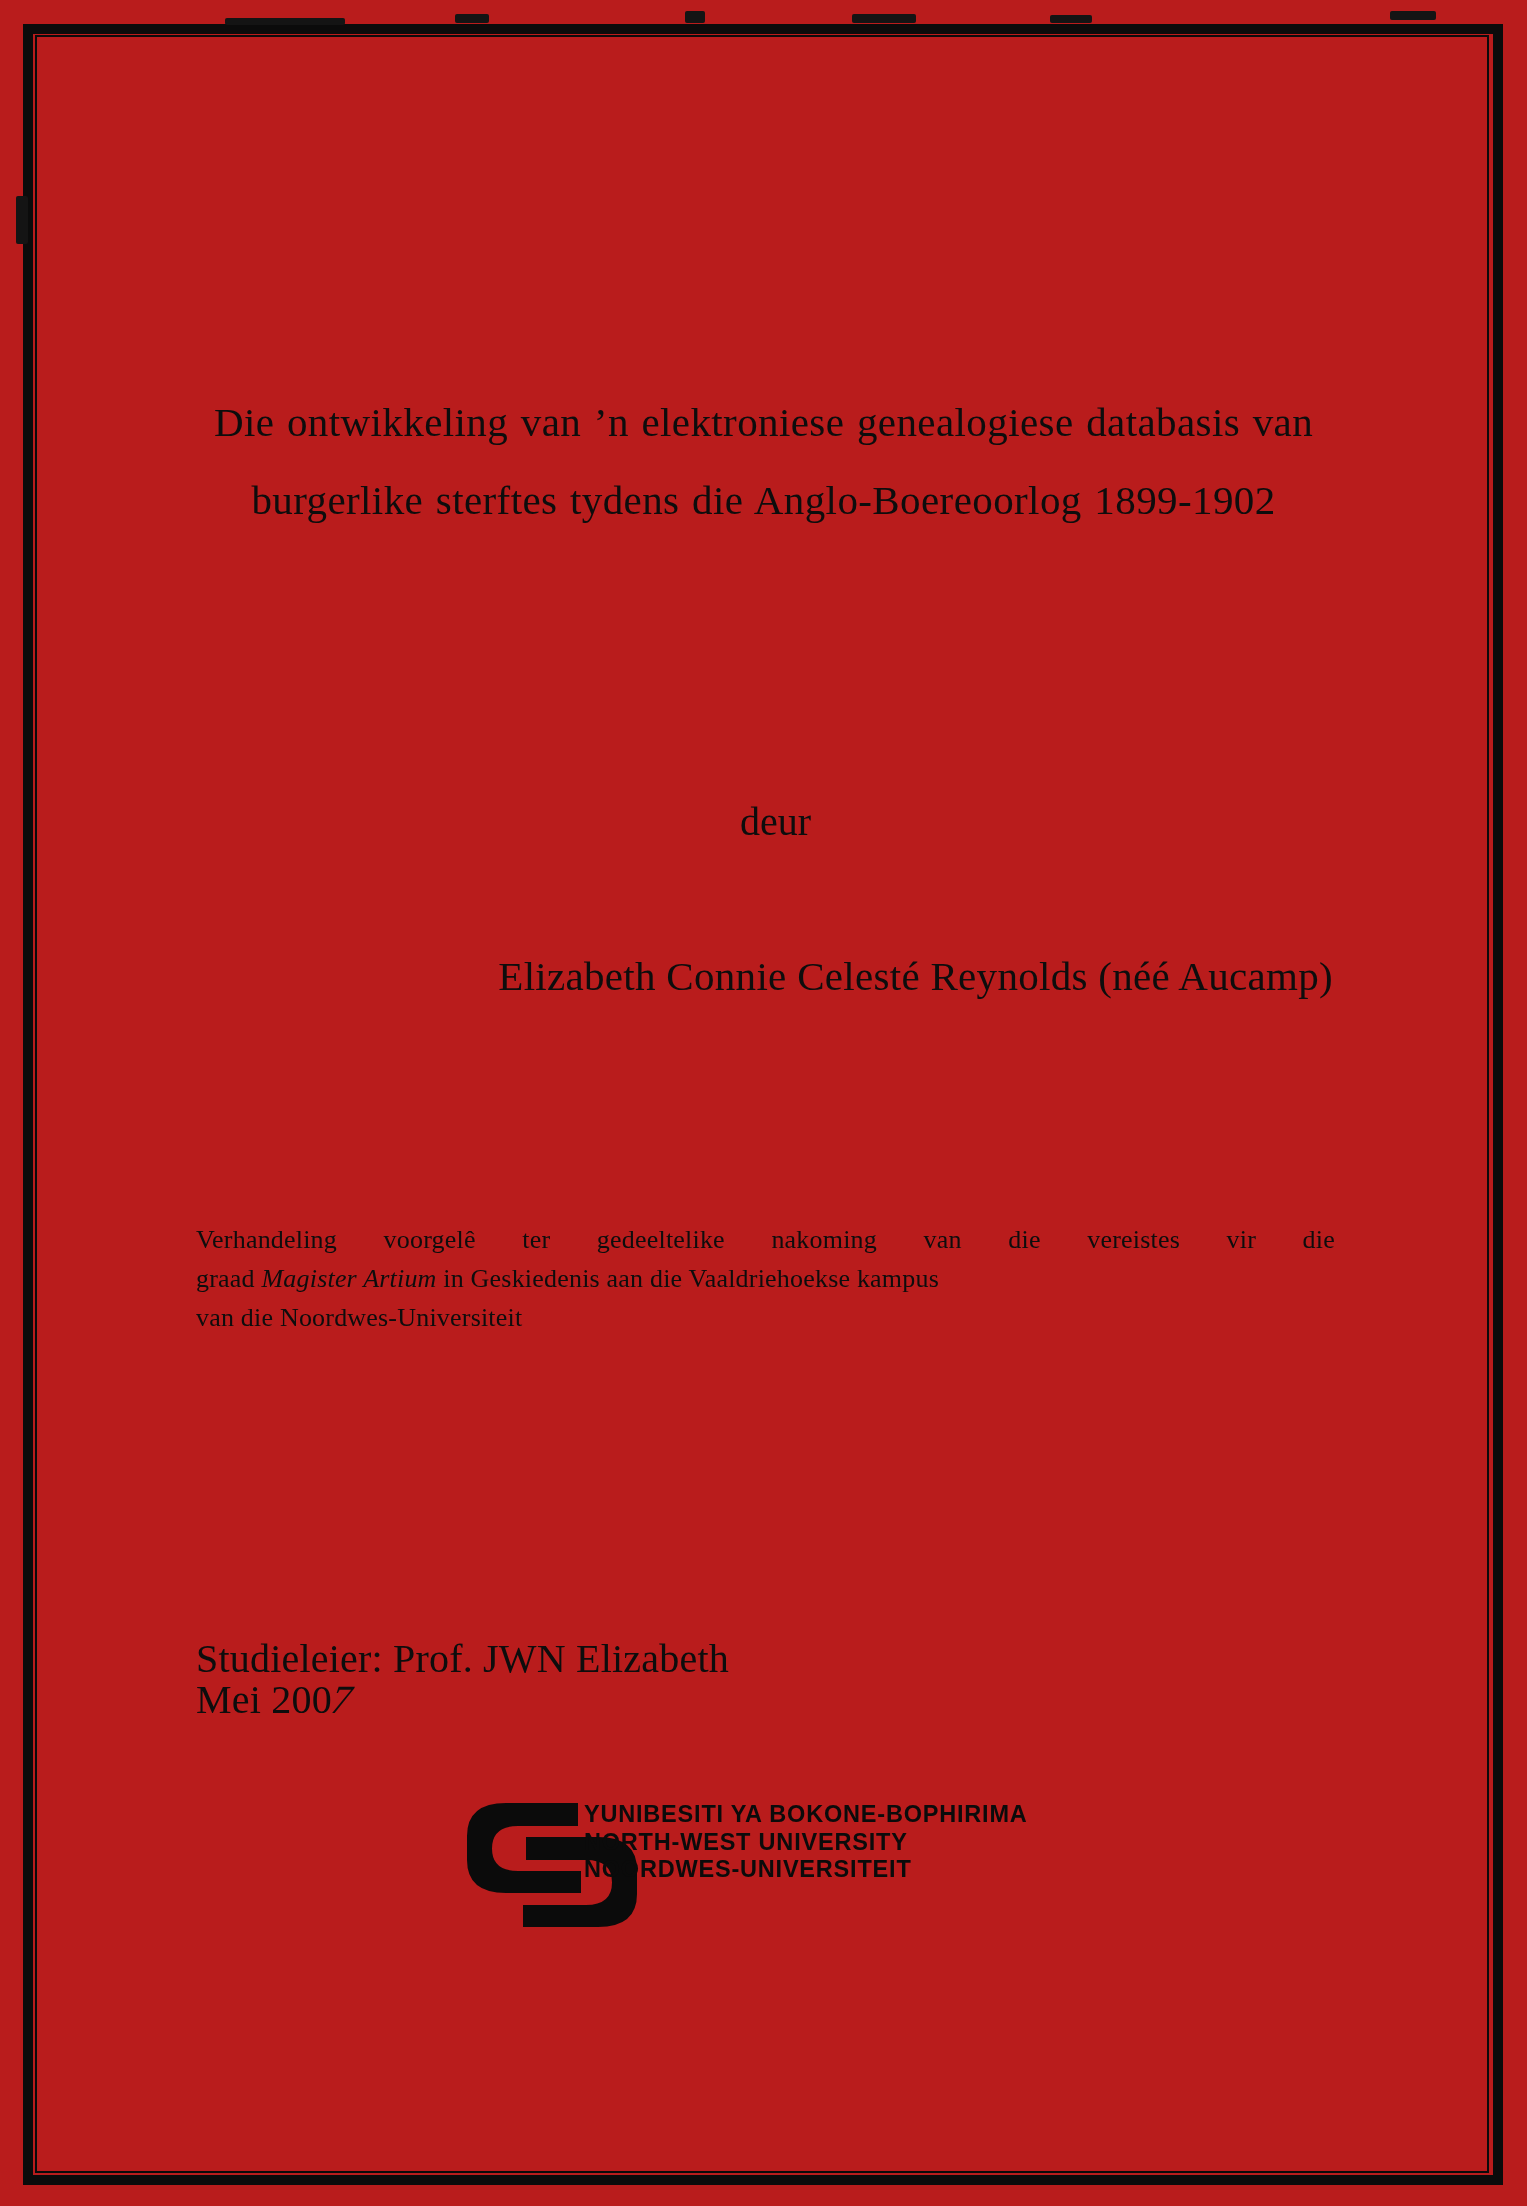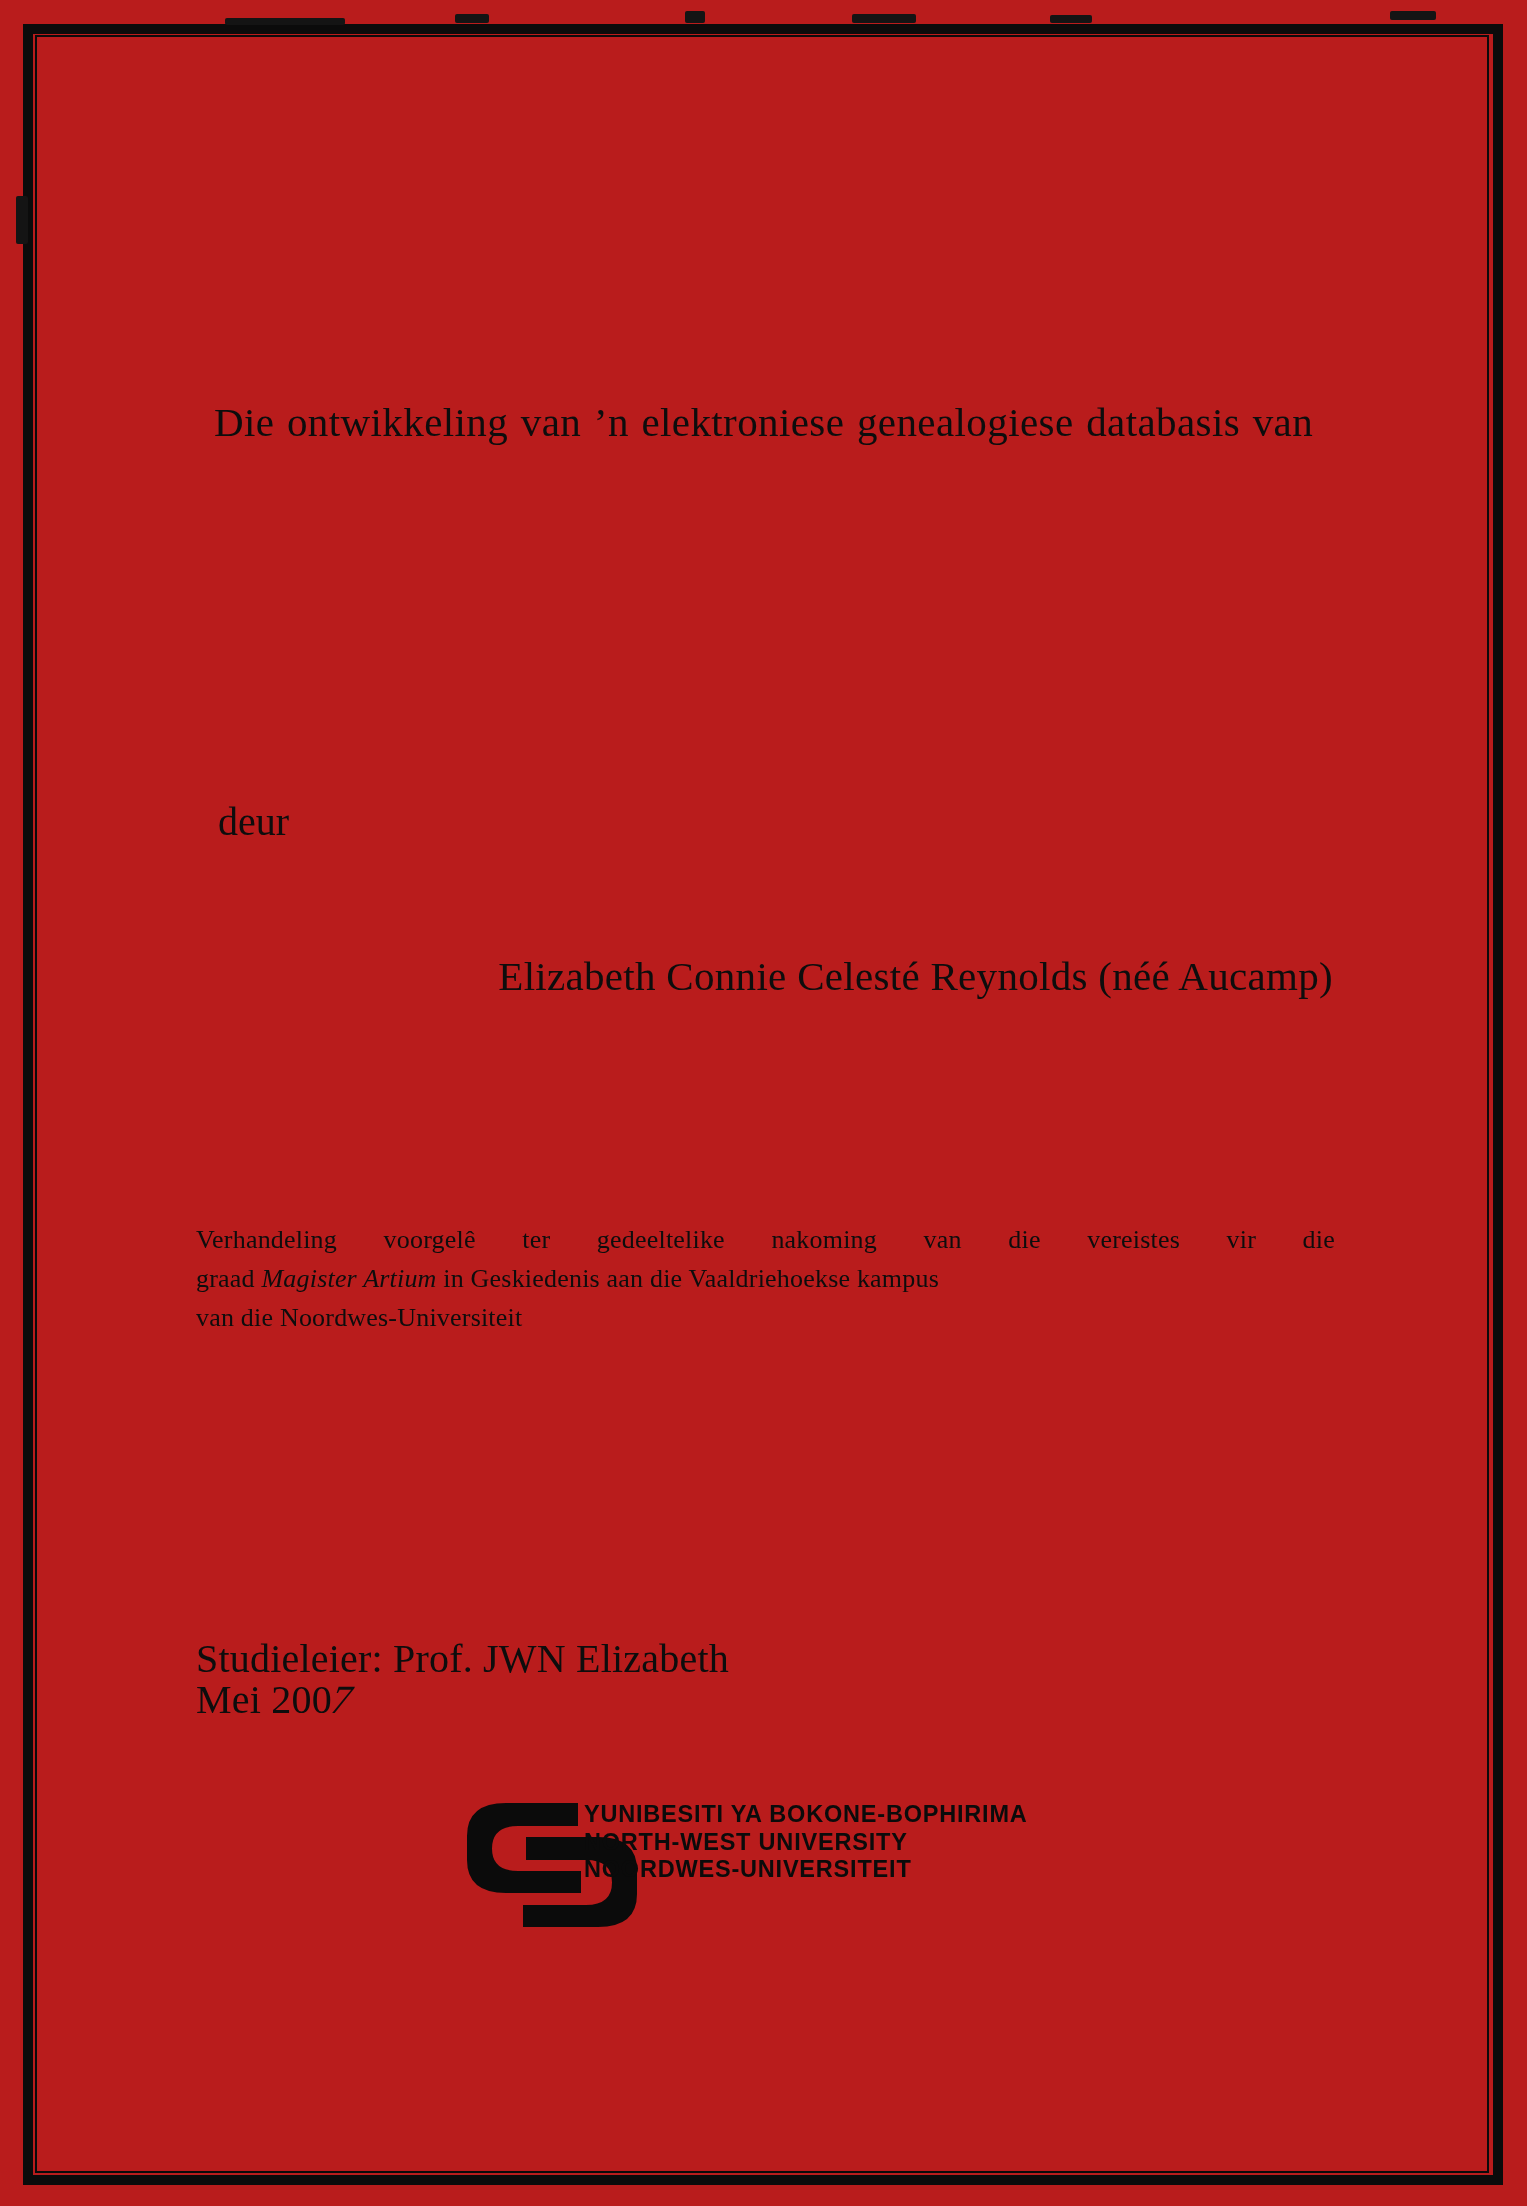--- a/index.html
+++ b/index.html
@@ -31,21 +31,21 @@
 
   .title{
     position:absolute;left:194px;top:383px;width:1139px;margin:0;
     text-align:center;font-size:41px;font-weight:400;line-height:78px;
     letter-spacing:0.4px;word-spacing:2px;
   }
   .title span{display:block;}
 
   .deur{
     position:absolute;left:194px;top:798px;width:1139px;
-    text-align:left;font-size:40px;text-indent:24px;
+    text-align:center;font-size:40px;text-indent:24px;
   }
   .author{
     position:absolute;left:194px;top:952px;width:1139px;
     text-align:right;font-size:41px;text-indent:52px;letter-spacing:0.3px;
   }
 
   .decl{
     position:absolute;left:196px;top:1220px;width:1139px;
     font-size:26px;line-height:39px;letter-spacing:0.2px;
   }
@@ -77,20 +77,21 @@
   <div class="artifact a1"></div>
   <div class="artifact a2"></div>
   <div class="artifact a3"></div>
   <div class="artifact a4"></div>
   <div class="artifact a5"></div>
   <div class="artifact a6"></div>
   <div class="artifact a7"></div>
 
   <h1 class="title">
     <span>Die ontwikkeling van ’n elektroniese genealogiese databasis van</span>
+    <span>burgerlike sterftes tydens die Anglo-Boereoorlog 1899-1902</span>
   </h1>
 
   <div class="deur">deur</div>
 
   <div class="author">Elizabeth Connie Celesté Reynolds (néé Aucamp)</div>
 
   <div class="decl">
     <div class="decl-l1">Verhandeling voorgelê ter gedeeltelike nakoming van die vereistes vir die</div>
     <div class="decl-l2"><span>graad </span><em>Magister Artium</em><span> in Geskiedenis aan die Vaaldriehoekse kampus</span></div>
     <div class="decl-l3">van die Noordwes-Universiteit</div>

